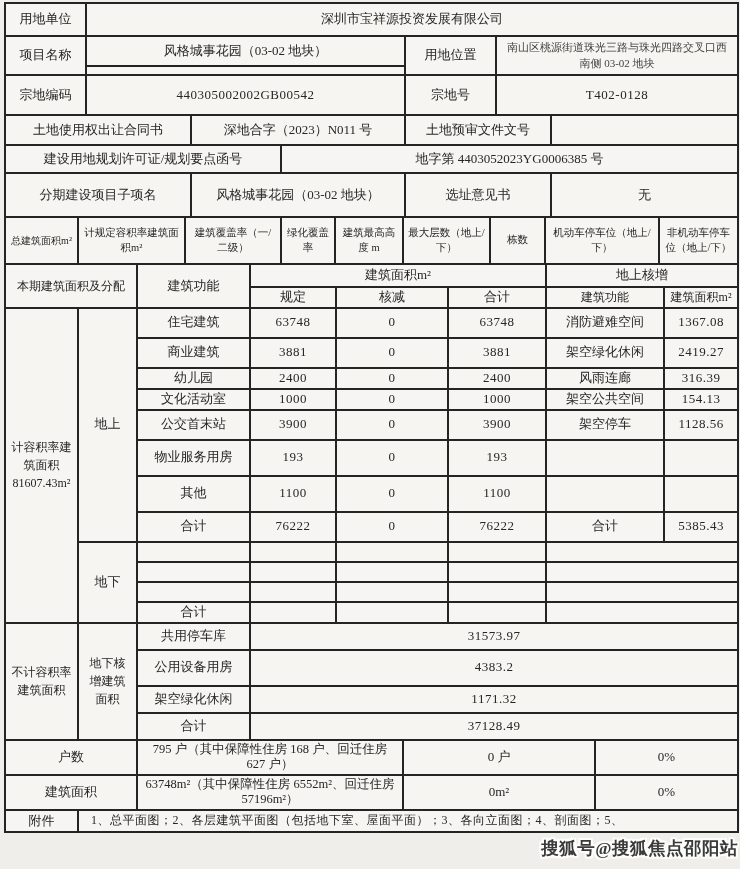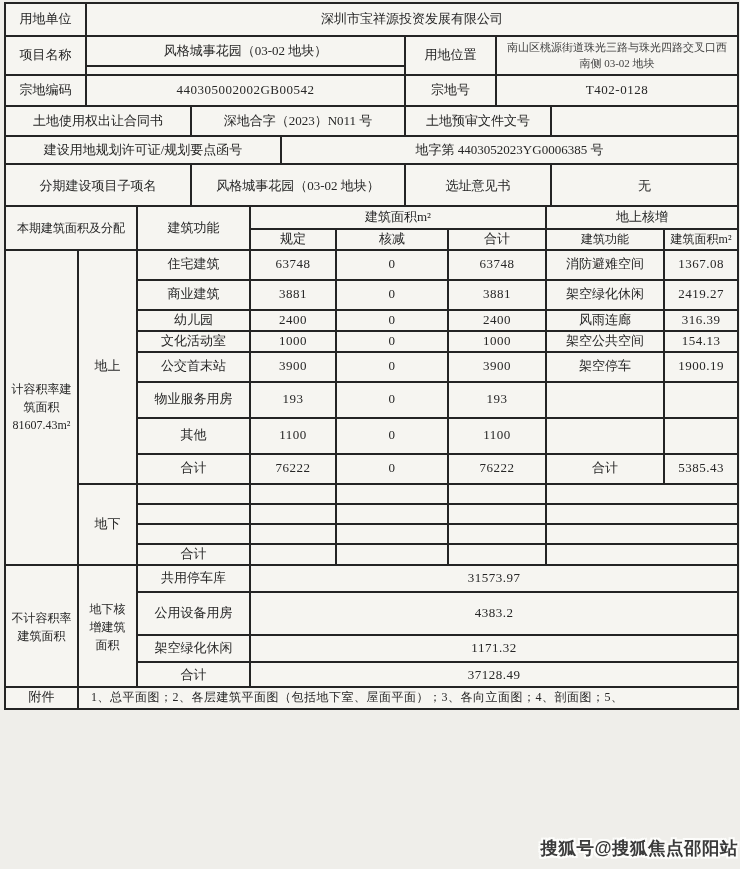--- a/index.html
+++ b/index.html
@@ -35,21 +35,21 @@
   .num{font-size:13px;letter-spacing:0.5px}
   .wrapcell{font-size:12px;line-height:1.35;padding:1px 6px}
   .leftbig{font-size:12px;line-height:1.5;padding:1px 5px}
   .attach-text{text-align:left;font-size:12px;padding-left:12px;letter-spacing:0.5px}
   .housing-total{font-size:12.5px;line-height:1.25;padding:1px 6px}
   .watermark{
     position:absolute;
     right:2px;
     top:836px;
     z-index:5;
-    font-family:Liberation Sans, sans-serif;
+    font-family:Liberation Serif, serif;
     font-weight:bold;
     font-size:17.5px;
     letter-spacing:0.5px;
     color:#3a3a3a;
     text-shadow:
       -2px -2px 0 #fdfdfb, 2px -2px 0 #fdfdfb, -2px 2px 0 #fdfdfb, 2px 2px 0 #fdfdfb,
       -2px 0 0 #fdfdfb, 2px 0 0 #fdfdfb, 0 2px 0 #fdfdfb, 0 -2px 0 #fdfdfb;
   }
 </style>
 </head>
@@ -74,21 +74,21 @@
     </tr>
     <tr style="height:30px">
       <td class="lbl" rowspan="2">项目名称</td>
       <td colspan="3">风格城事花园（03-02 地块）</td>
       <td class="lbl" rowspan="2">用地位置</td>
       <td colspan="2" rowspan="2" class="sm">南山区桃源街道珠光三路与珠光四路交叉口西南侧 03-02 地块</td>
     </tr>
     <tr style="height:9px">
       <td colspan="3"></td>
     </tr>
-    <tr style="height:31px">
+    <tr style="height:40px">
       <td class="lbl">宗地编码</td>
       <td colspan="3" class="num">440305002002GB00542</td>
       <td class="lbl">宗地号</td>
       <td colspan="2" class="num">T402-0128</td>
     </tr>
     <tr style="height:30px">
       <td colspan="2" class="lbl">土地使用权出让合同书</td>
       <td colspan="2">深地合字（2023）N011 号</td>
       <td colspan="2" class="lbl">土地预审文件文号</td>
       <td></td>
@@ -112,20 +112,31 @@
         <col style="width:107px">
         <col style="width:96px">
         <col style="width:54px">
       <col style="width:68px">
         <col style="width:87px">
         <col style="width:55px">
         <col style="width:114px">
         <col style="width:79px">
     </colgroup>
     <tbody>
+        <tr style="height:47px">
+      <td class="hdr-sm">总建筑面积m²</td>
+      <td class="hdr">计规定容积率建筑面积m²</td>
+      <td class="hdr">建筑覆盖率（一/二级）</td>
+      <td class="hdr">绿化覆盖率</td>
+      <td class="hdr">建筑最高高度 m</td>
+      <td class="hdr">最大层数（地上/下）</td>
+      <td class="hdr">栋数</td>
+      <td class="hdr">机动车停车位（地上/下）</td>
+      <td class="hdr">非机动车停车位（地上/下）</td>
+    </tr>
   </tbody>
     </table>
 
   <table class="joined">
     <colgroup>
       <col style="width:73px">
         <col style="width:59px">
         <col style="width:113px">
         <col style="width:86px">
       <col style="width:112px">
@@ -181,21 +192,21 @@
       <td class="num">1000</td>
       <td>架空公共空间</td>
       <td class="num">154.13</td>
     </tr>
     <tr style="height:30px">
       <td>公交首末站</td>
       <td class="num">3900</td>
       <td class="num">0</td>
       <td class="num">3900</td>
       <td>架空停车</td>
-      <td class="num">1900.19</td>
+      <td class="num">1128.56</td>
     </tr>
     <tr style="height:36px">
       <td>物业服务用房</td>
       <td class="num">193</td>
       <td class="num">0</td>
       <td class="num">193</td>
       <td></td>
       <td></td>
     </tr>
     <tr style="height:36px">
@@ -254,21 +265,21 @@
         <col style="width:113px">
         <col style="width:488px">
     </colgroup>
     <tbody>
         <tr style="height:27px">
       <td rowspan="4" class="leftbig">不计容积率建筑面积</td>
       <td rowspan="4" class="leftbig">地下核增建筑面积</td>
       <td>共用停车库</td>
       <td class="num">31573.97</td>
     </tr>
-    <tr style="height:43px">
+    <tr style="height:36px">
       <td>公用设备用房</td>
       <td class="num">4383.2</td>
     </tr>
     <tr style="height:27px">
       <td>架空绿化休闲</td>
       <td class="num">1171.32</td>
     </tr>
     <tr style="height:27px">
       <td>合计</td>
       <td class="num">37128.49</td>
@@ -277,20 +288,32 @@
     </table>
 
   <table class="joined">
     <colgroup>
       <col style="width:132px">
         <col style="width:266px">
         <col style="width:192px">
         <col style="width:143px">
     </colgroup>
     <tbody>
+    <tr style="height:34px">
+      <td>户数</td>
+      <td class="housing-total">795 户（其中保障性住房 168 户、回迁住房 627 户）</td>
+      <td>0 户</td>
+      <td>0%</td>
+    </tr>
+    <tr style="height:28px">
+      <td>建筑面积</td>
+      <td class="housing-total">63748m²（其中保障性住房 6552m²、回迁住房 57196m²）</td>
+      <td>0m²</td>
+      <td>0%</td>
+    </tr>
   </tbody>
     </table>
 
   <table class="joined">
     <colgroup>
       <col style="width:73px">
         <col style="width:660px">
     </colgroup>
     <tbody>
         <tr style="height:22px">

